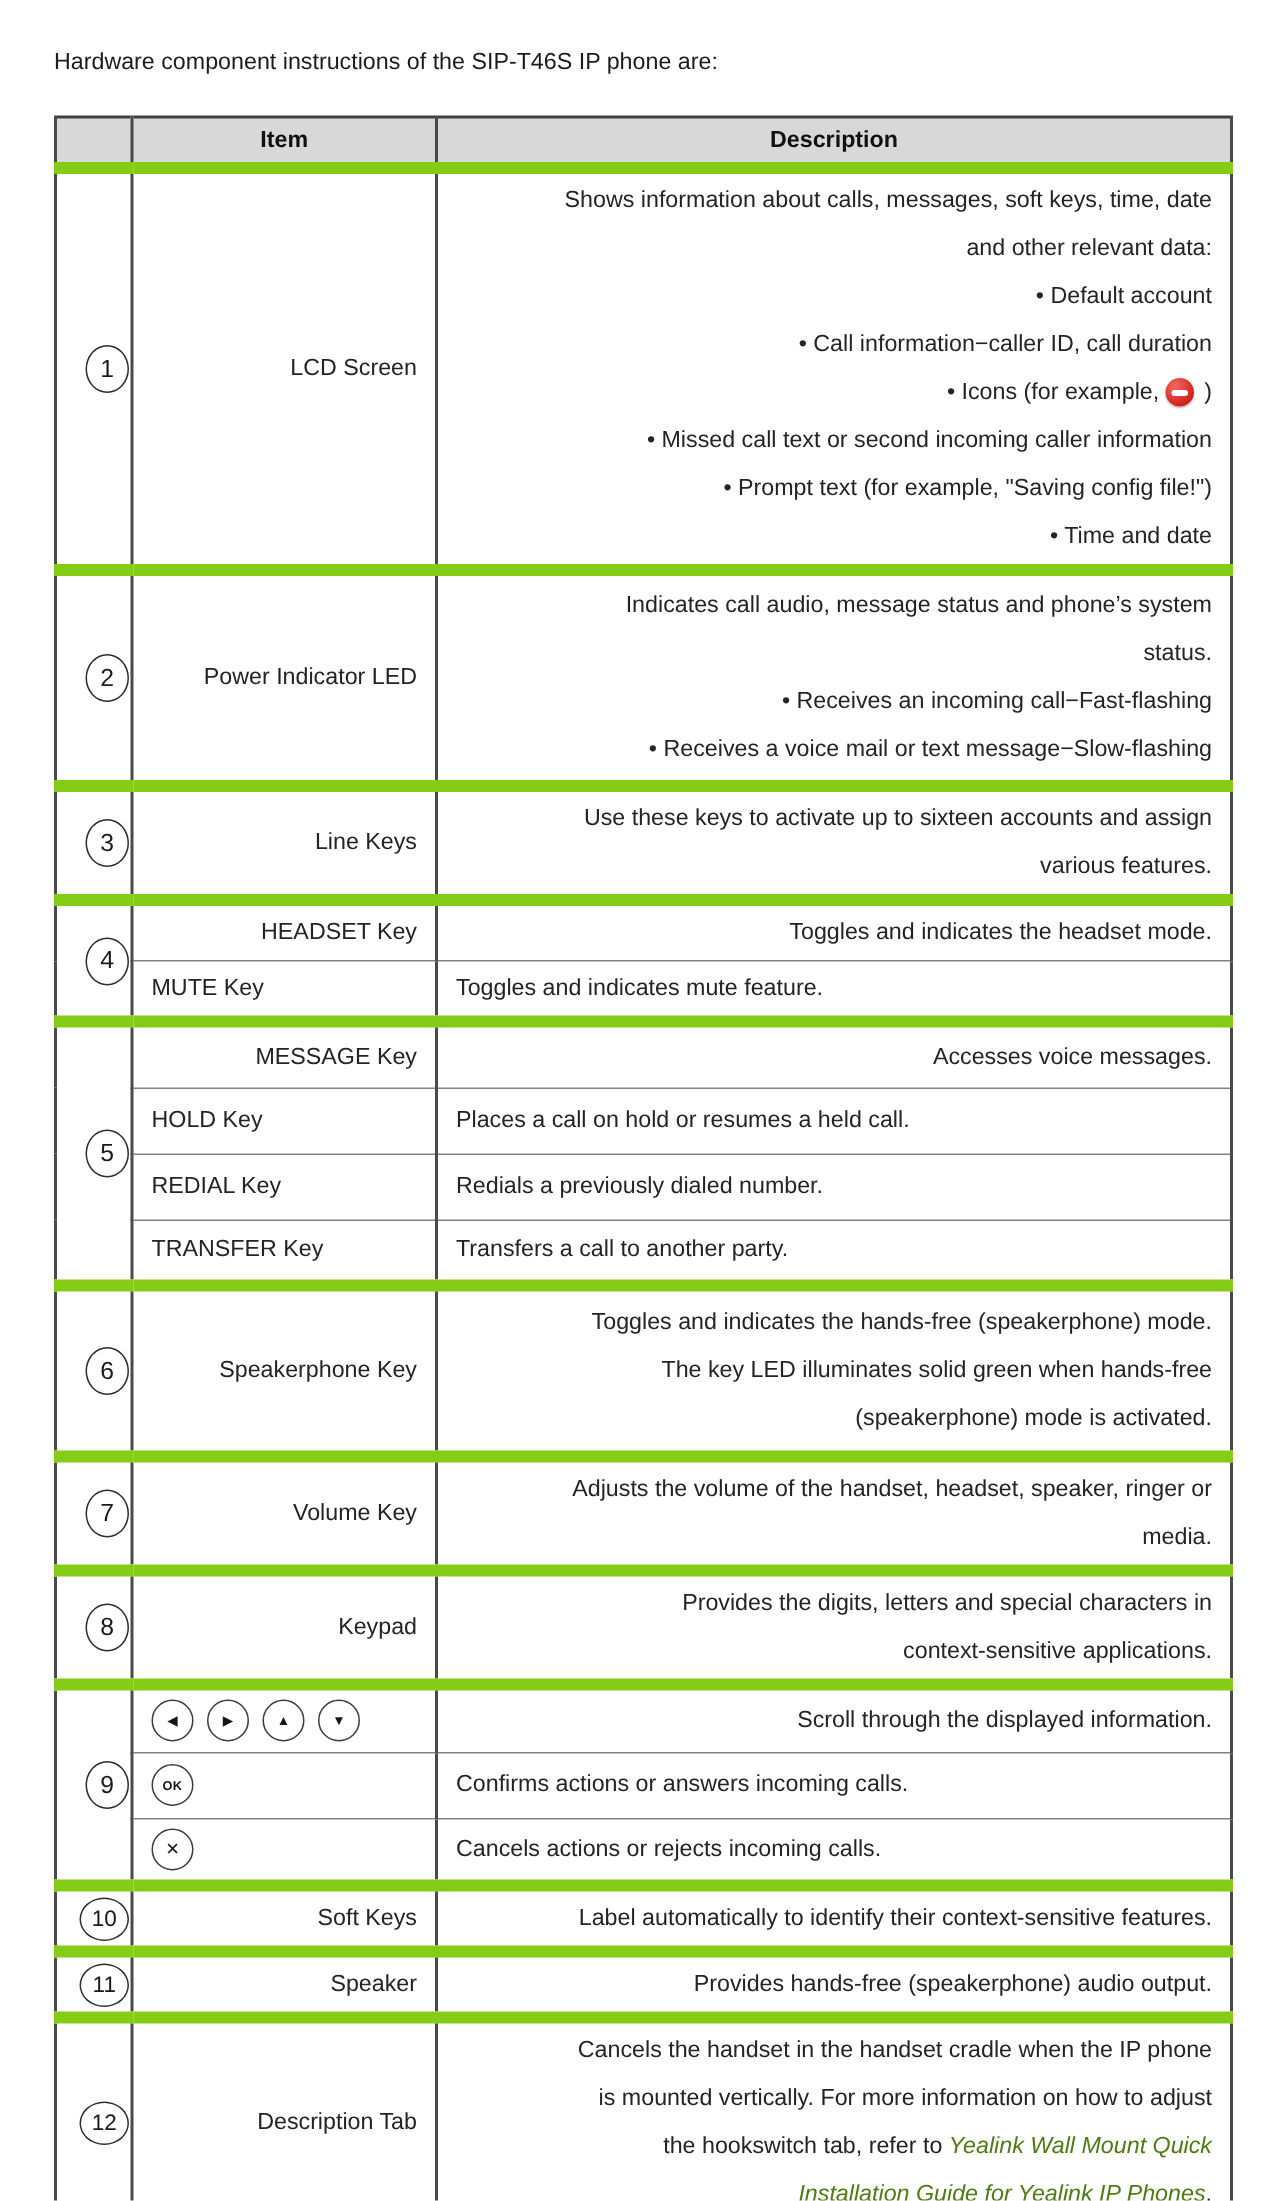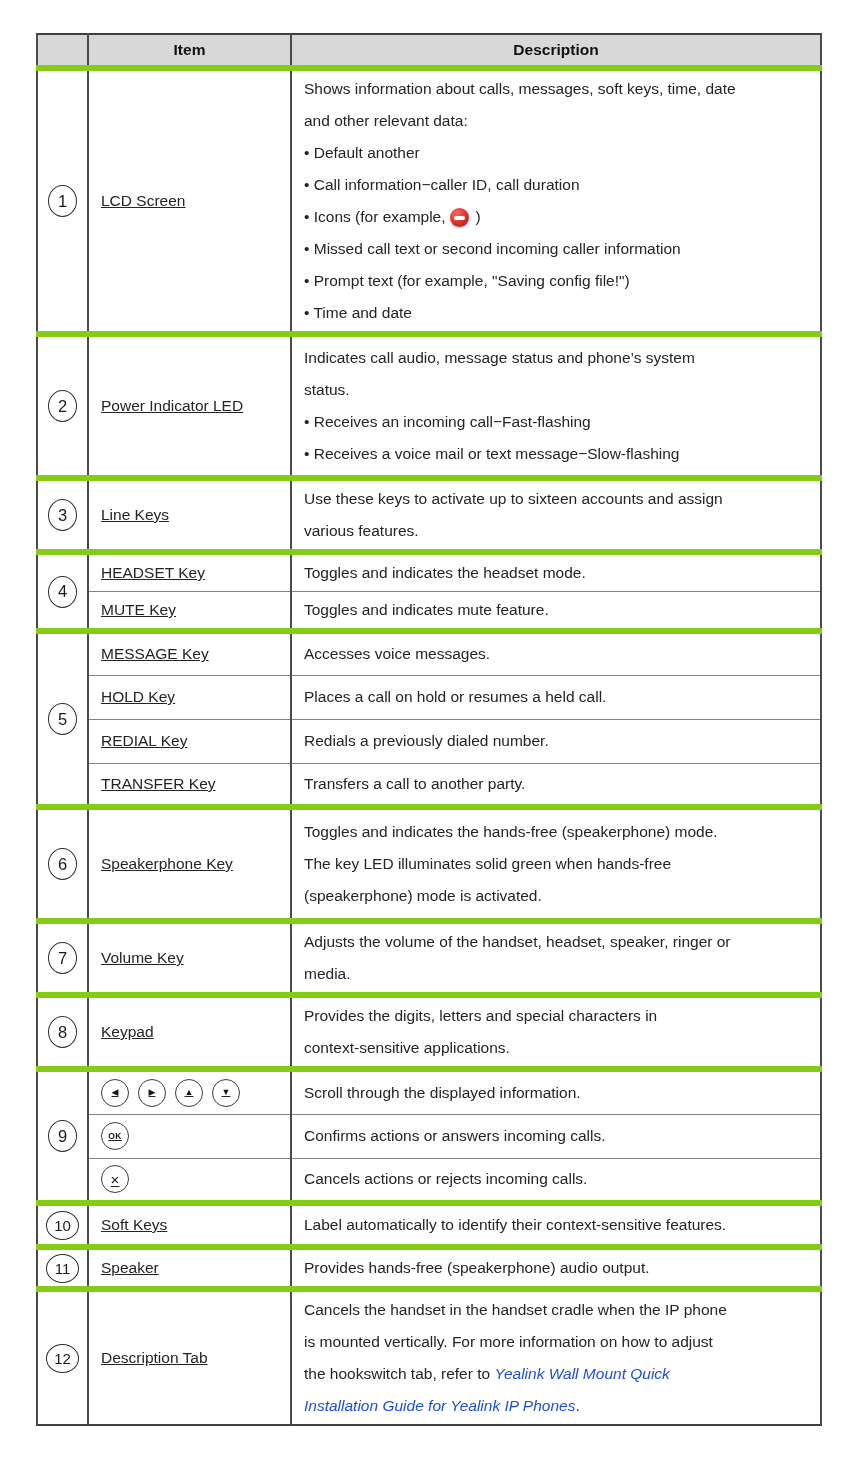--- a/index.html
+++ b/index.html
@@ -26,23 +26,23 @@
   }
   thead th{
     background:#d8d8d8;
     height:34px;
     font-size:15.5px;
     font-weight:bold;
     color:#111;
     text-align:center;
     border-bottom:2px solid #b91c1c;
   }
-  tr.gs>td{border-top:6px solid #84cc16;}
+  tr.gs>td{border-top:8px solid #84cc16;text-align:right;}
   td.num{text-align:center;vertical-align:middle;}
-  td.item{padding:2px 12px;font-size:15.5px;vertical-align:middle;color:#242424;text-decoration:underline;}
+  td.item{padding:2px 12px;font-size:15.5px;vertical-align:middle;color:#242424;}
   td.desc{padding:2px 12px;font-size:15.5px;vertical-align:middle;line-height:32px;color:#242424;}
   .line{white-space:nowrap;}
   .circ{
     display:inline-flex;align-items:center;justify-content:center;
     width:27px;height:30px;
     border:1.6px solid #2d2d2d;border-radius:50%;
     font-size:16.5px;color:#1a1a1a;
   }
   .circ2{width:31px;height:27px;font-size:15px;}
   .nav-keys{display:flex;align-items:center;gap:9px;}
@@ -57,26 +57,27 @@
   .key .x-label{font-size:15px;line-height:1;color:#161616;}
   .dnd-icon{
     display:inline-flex;align-items:center;justify-content:center;
     width:19px;height:19px;border-radius:50%;
     background:radial-gradient(circle at 35% 28%, #f2605a 8%, #d62b26 60%, #ad1a16 100%);
     box-shadow:0 1px 1.5px rgba(0,0,0,0.3);
     vertical-align:middle;
     margin:0 7px 0 4px;
   }
   .dnd-bar{display:block;width:11px;height:3.5px;background:#ffffff;border-radius:2px;}
-  .link{color:#1d4ed8;font-style:italic;}
+  .link{color:#4d7c0f;font-style:italic;}
 </style>
 </head>
 <body>
 
 <div class="page">
+  <p class="intro">Hardware component instructions of the SIP-T46S IP phone are:</p>
 
   <table class="hw">
     <colgroup>
         <col style="width:51px">
         <col style="width:203px">
         <col style="width:530px">
       </colgroup>
     <thead>
       <tr>
         <th></th>
@@ -85,21 +86,21 @@
       </tr>
     </thead>
     <tbody>
 
       <tr class="gs" style="height:259px">
         <td class="num"><span class="circ">1</span></td>
         <td class="item">LCD Screen</td>
         <td class="desc">
           <div class="line">Shows information about calls, messages, soft keys, time, date</div>
           <div class="line">and other relevant data:</div>
-          <div class="line">• Default another</div>
+          <div class="line">• Default account</div>
           <div class="line">• Call information−caller ID, call duration</div>
           <div class="line">
             <span>• Icons (for example,</span><span class="dnd-icon">
                 <span class="dnd-bar"></span>
               </span><span>)</span>
           </div>
           <div class="line">• Missed call text or second incoming caller information</div>
           <div class="line">• Prompt text (for example, "Saving config file!")</div>
           <div class="line">• Time and date</div>
         </td>

